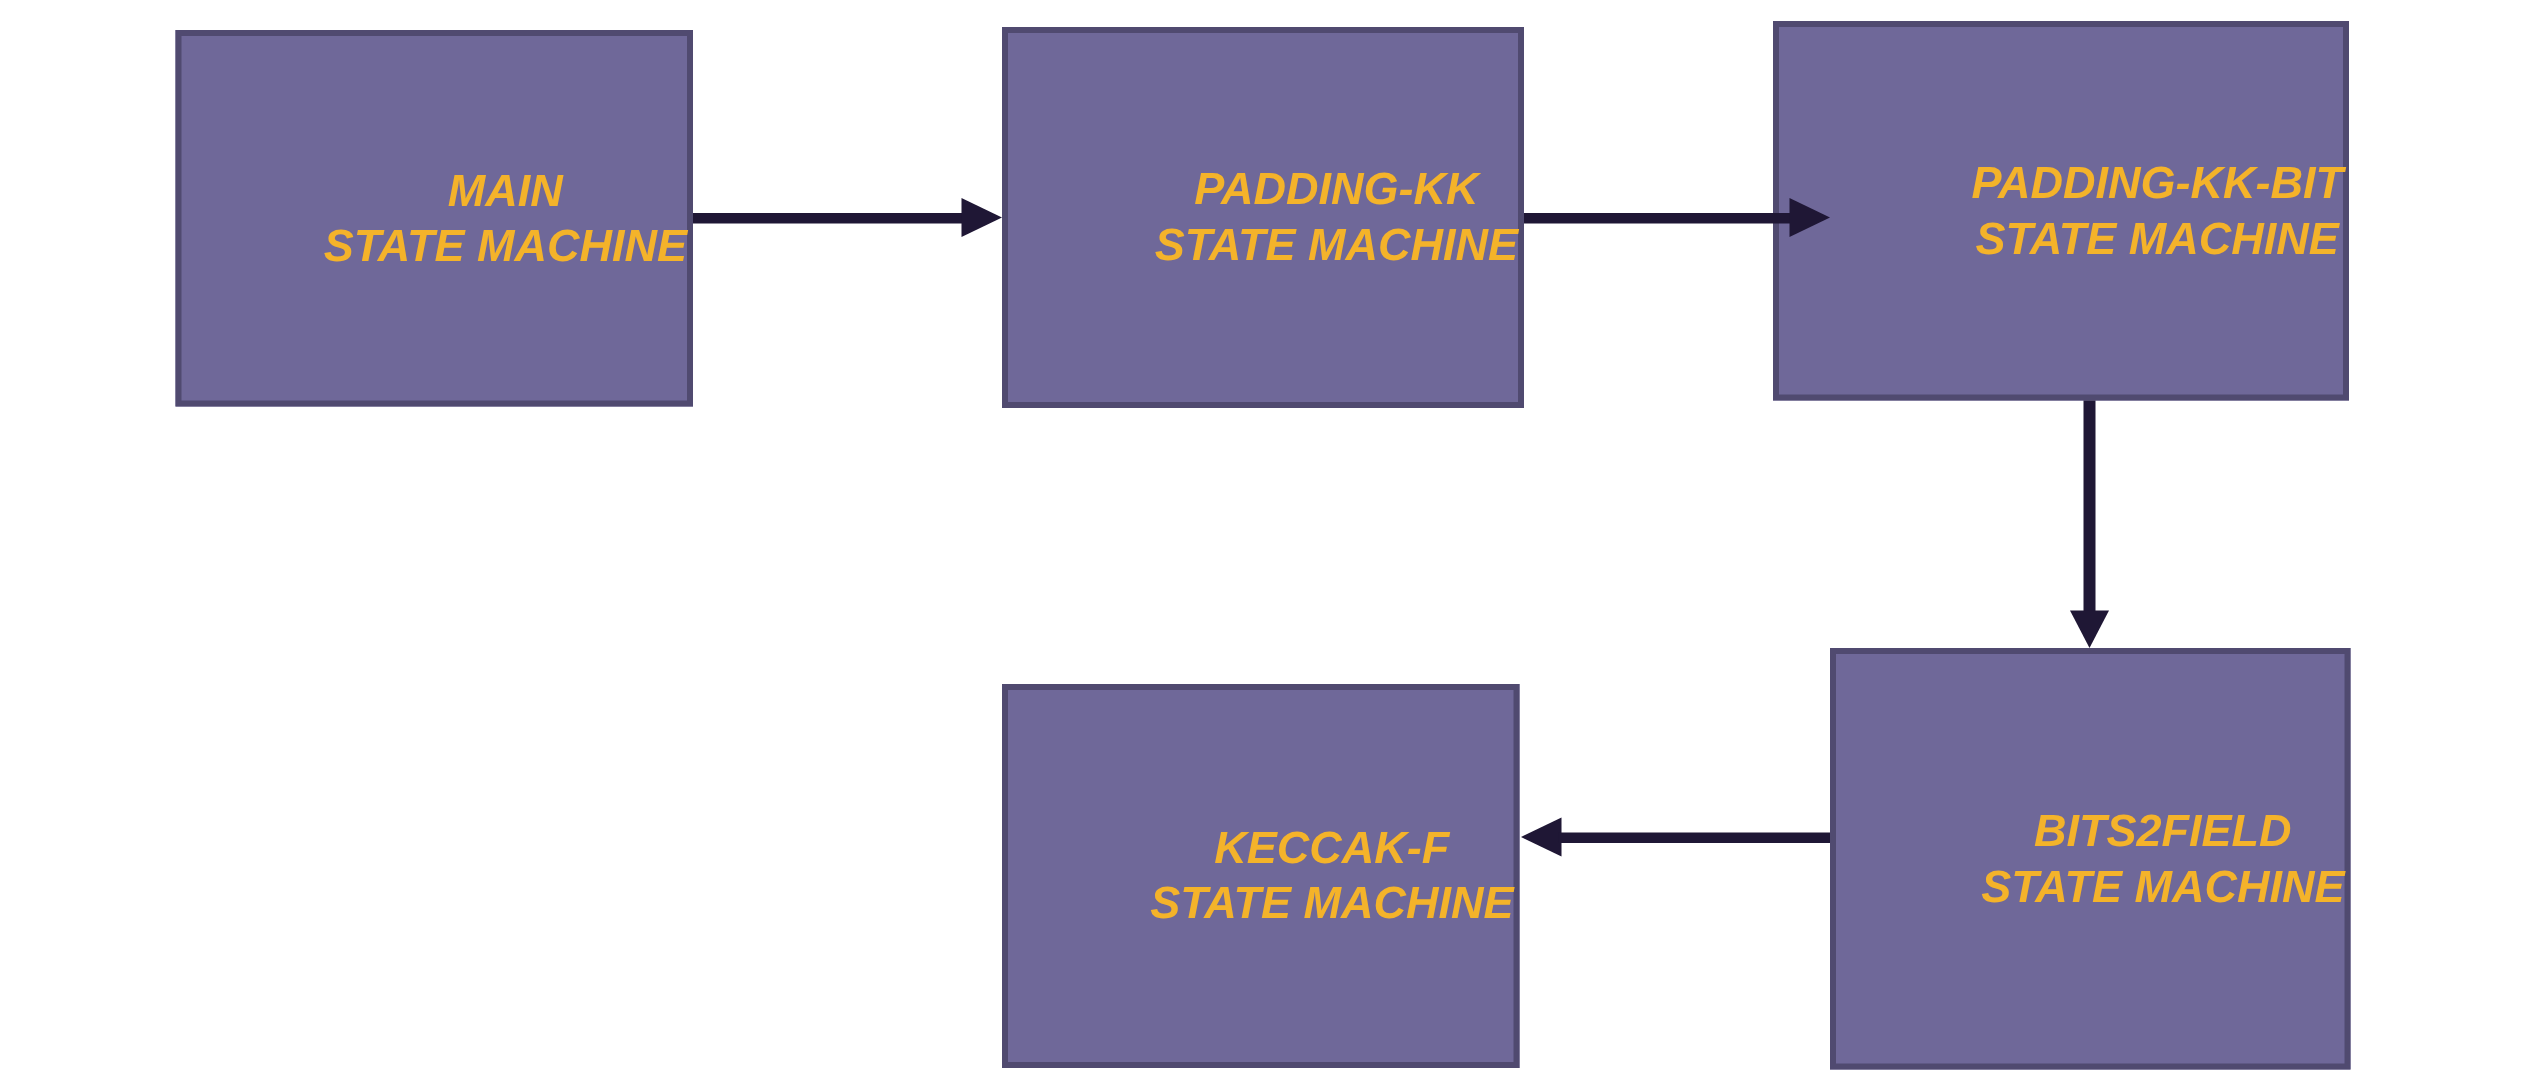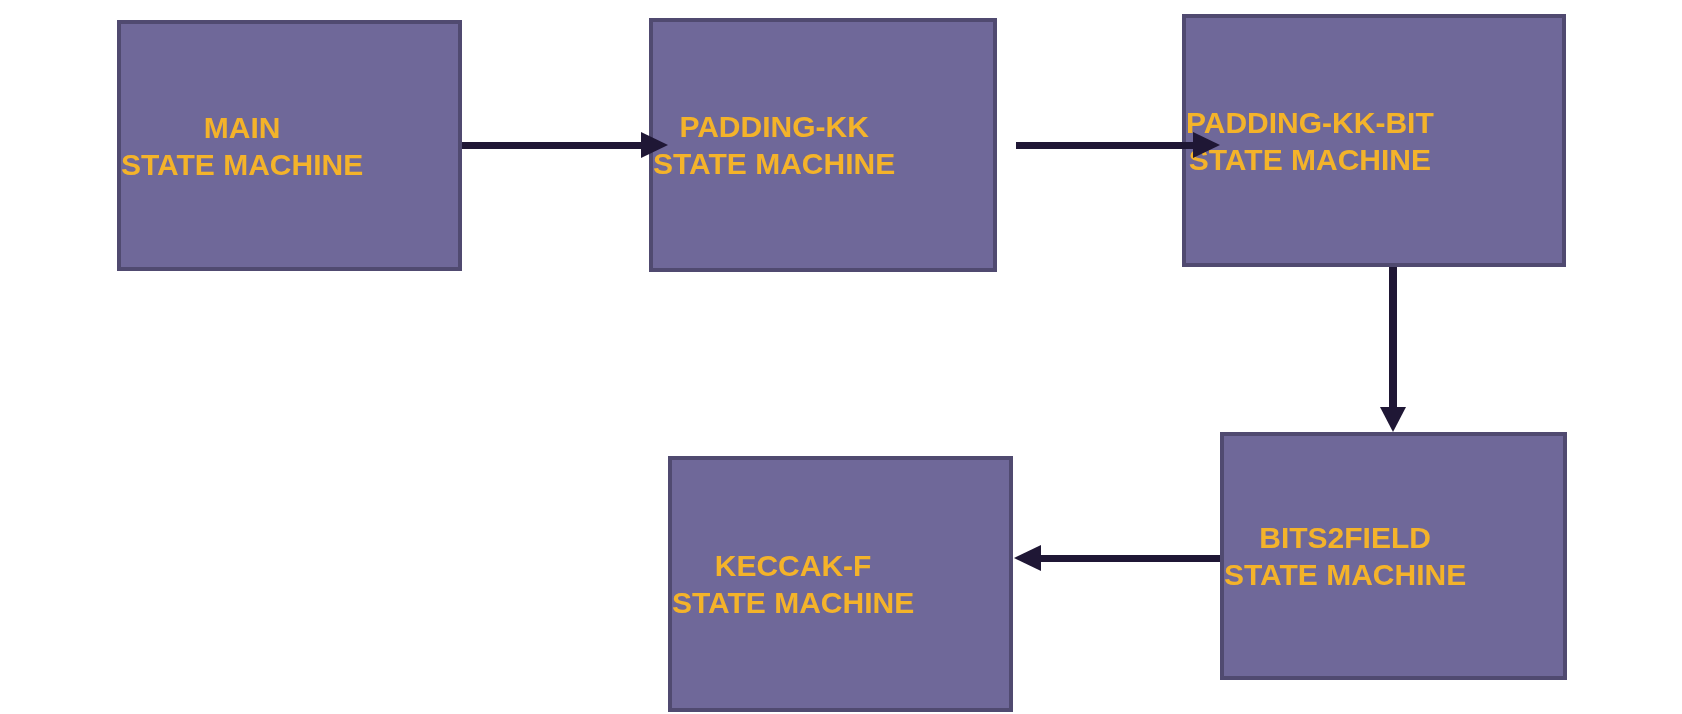--- a/index.html
+++ b/index.html
@@ -15,21 +15,22 @@
     background: var(--background, #ffffff);
     overflow: hidden;
   }
   .node {
     position: absolute;
     box-sizing: border-box;
     background: var(--node_fill, #6F6899);
     border: 4px solid var(--node_border, #504A70);
     display: flex;
     align-items: center;
-    justify-content: flex-start;
+    justify-content: flex-end;
+    font-style: italic;
   }
   .node .label {
     text-align: center;
     color: var(--label_color, #F4B32A);
     font-weight: bold;
     font-size: 30px;
     line-height: 37px;
     white-space: nowrap;
   }
   .shaft-h {
@@ -69,42 +70,42 @@
 
 <div class="canvas">
 
   <div class="node" style="left:117px; top:20px; width:345px; height:251px;">
     <div class="label">
       <div>MAIN</div>
       <div>STATE MACHINE</div>
     </div>
   </div>
 
-  <div class="node" style="left:649px; top:18px; width:348px; height:254px;">
+  <div class="node" style="left:668px; top:18px; width:348px; height:254px;">
     <div class="label">
       <div>PADDING-KK</div>
       <div>STATE MACHINE</div>
     </div>
   </div>
 
   <div class="node" style="left:1182px; top:14px; width:384px; height:253px;">
     <div class="label">
       <div>PADDING-KK-BIT</div>
       <div>STATE MACHINE</div>
     </div>
   </div>
 
   <div class="node" style="left:668px; top:432px; width:345px; height:256px;margin-top:24px;">
     <div class="label">
       <div>KECCAK-F</div>
       <div>STATE MACHINE</div>
     </div>
   </div>
 
-  <div class="node" style="left:1220px; top:432px; width:347px; height:248px;">
+  <div class="node" style="left:1220px; top:432px; width:347px; height:281px;">
     <div class="label">
       <div>BITS2FIELD</div>
       <div>STATE MACHINE</div>
     </div>
   </div>
 
   <div class="shaft-h" style="left:462px; top:142px; width:182px;"></div>
   <div class="head-right" style="left:641px; top:132px;"></div>
 
   <div class="shaft-h" style="left:1016px; top:142px; width:179px;"></div>

